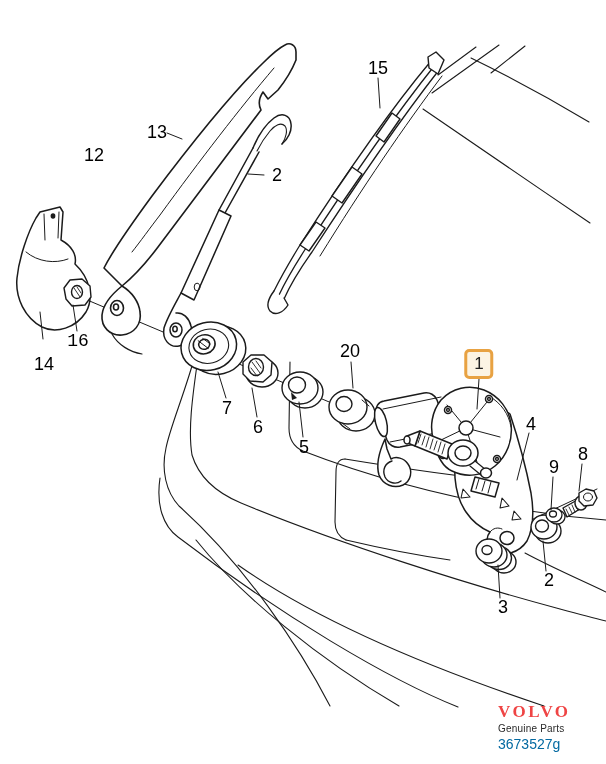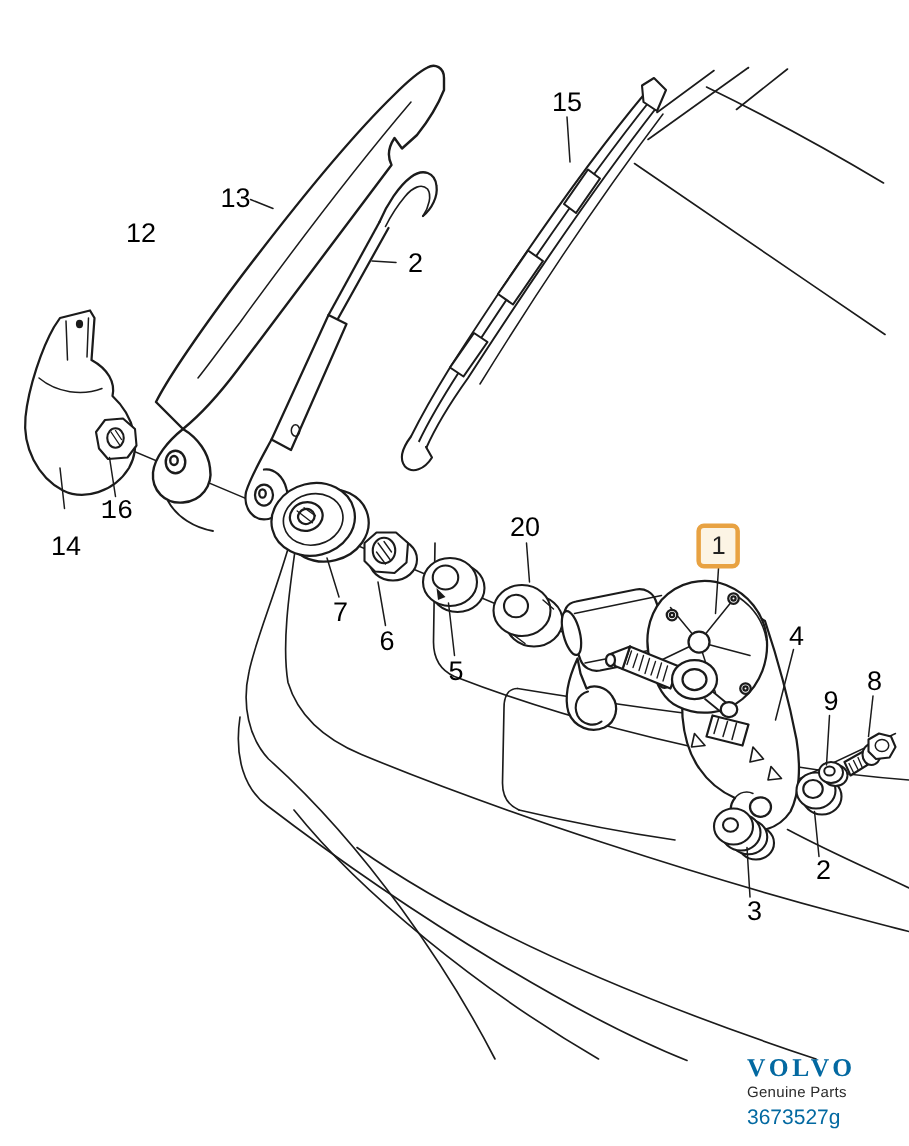--- a/index.html
+++ b/index.html
@@ -15,21 +15,21 @@
   }
   .callout.highlight{
     border:3px solid #E8A242;background:#FCF4E4;border-radius:5px;
     padding:3px 7px 4px 7px;font-size:17px;color:#222;
   }
   .brand{
     position:absolute;left:498px;top:702px;width:105px;color:#111;
   }
   .brand .logo{
     font-family:"Liberation Serif", serif;font-weight:bold;font-size:17px;
-    letter-spacing:2.5px;color:#0369a1;
+    letter-spacing:2.5px;color:#ef4444;
   }
   .brand .tagline{font-size:10px;color:#2a2a2a;margin-top:1px;letter-spacing:0.2px;}
   .brand .partnum{font-size:14px;color:#0369a1;margin-top:2px;}
 </style>
 </head>
 <body>
 
 <div class="stage">
 
   <svg width="606" height="764" viewBox="0 0 606 764">

